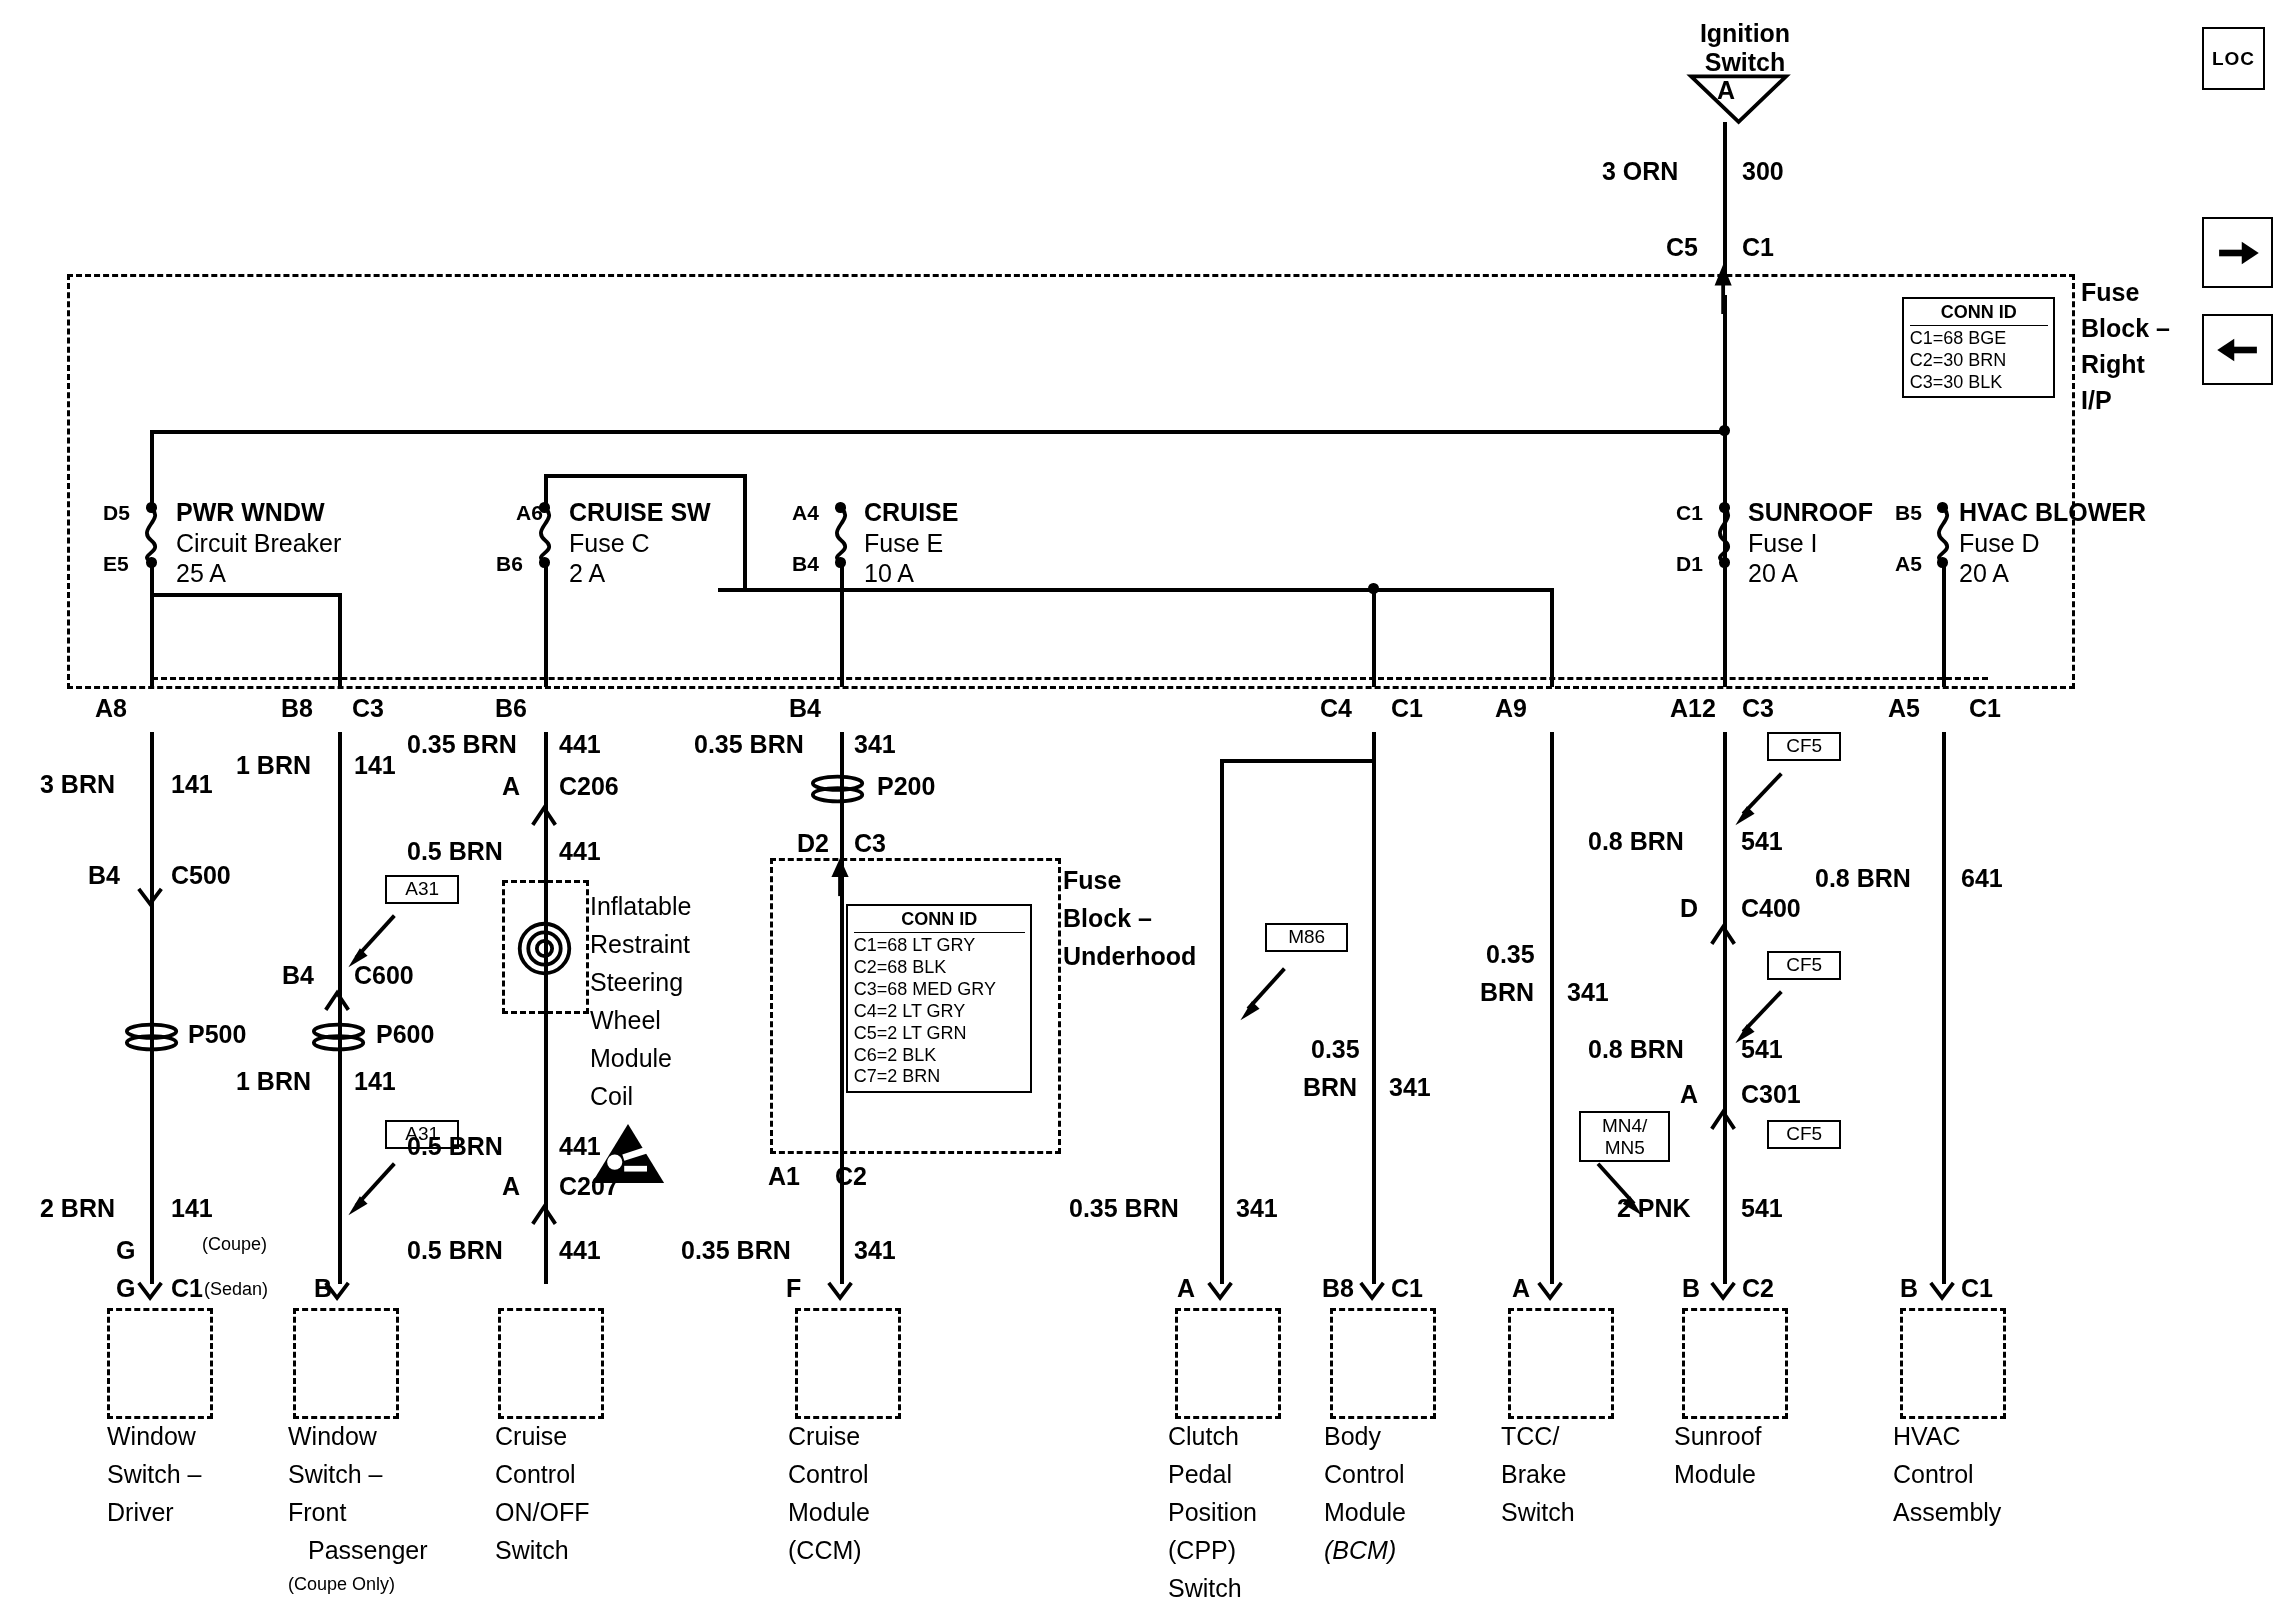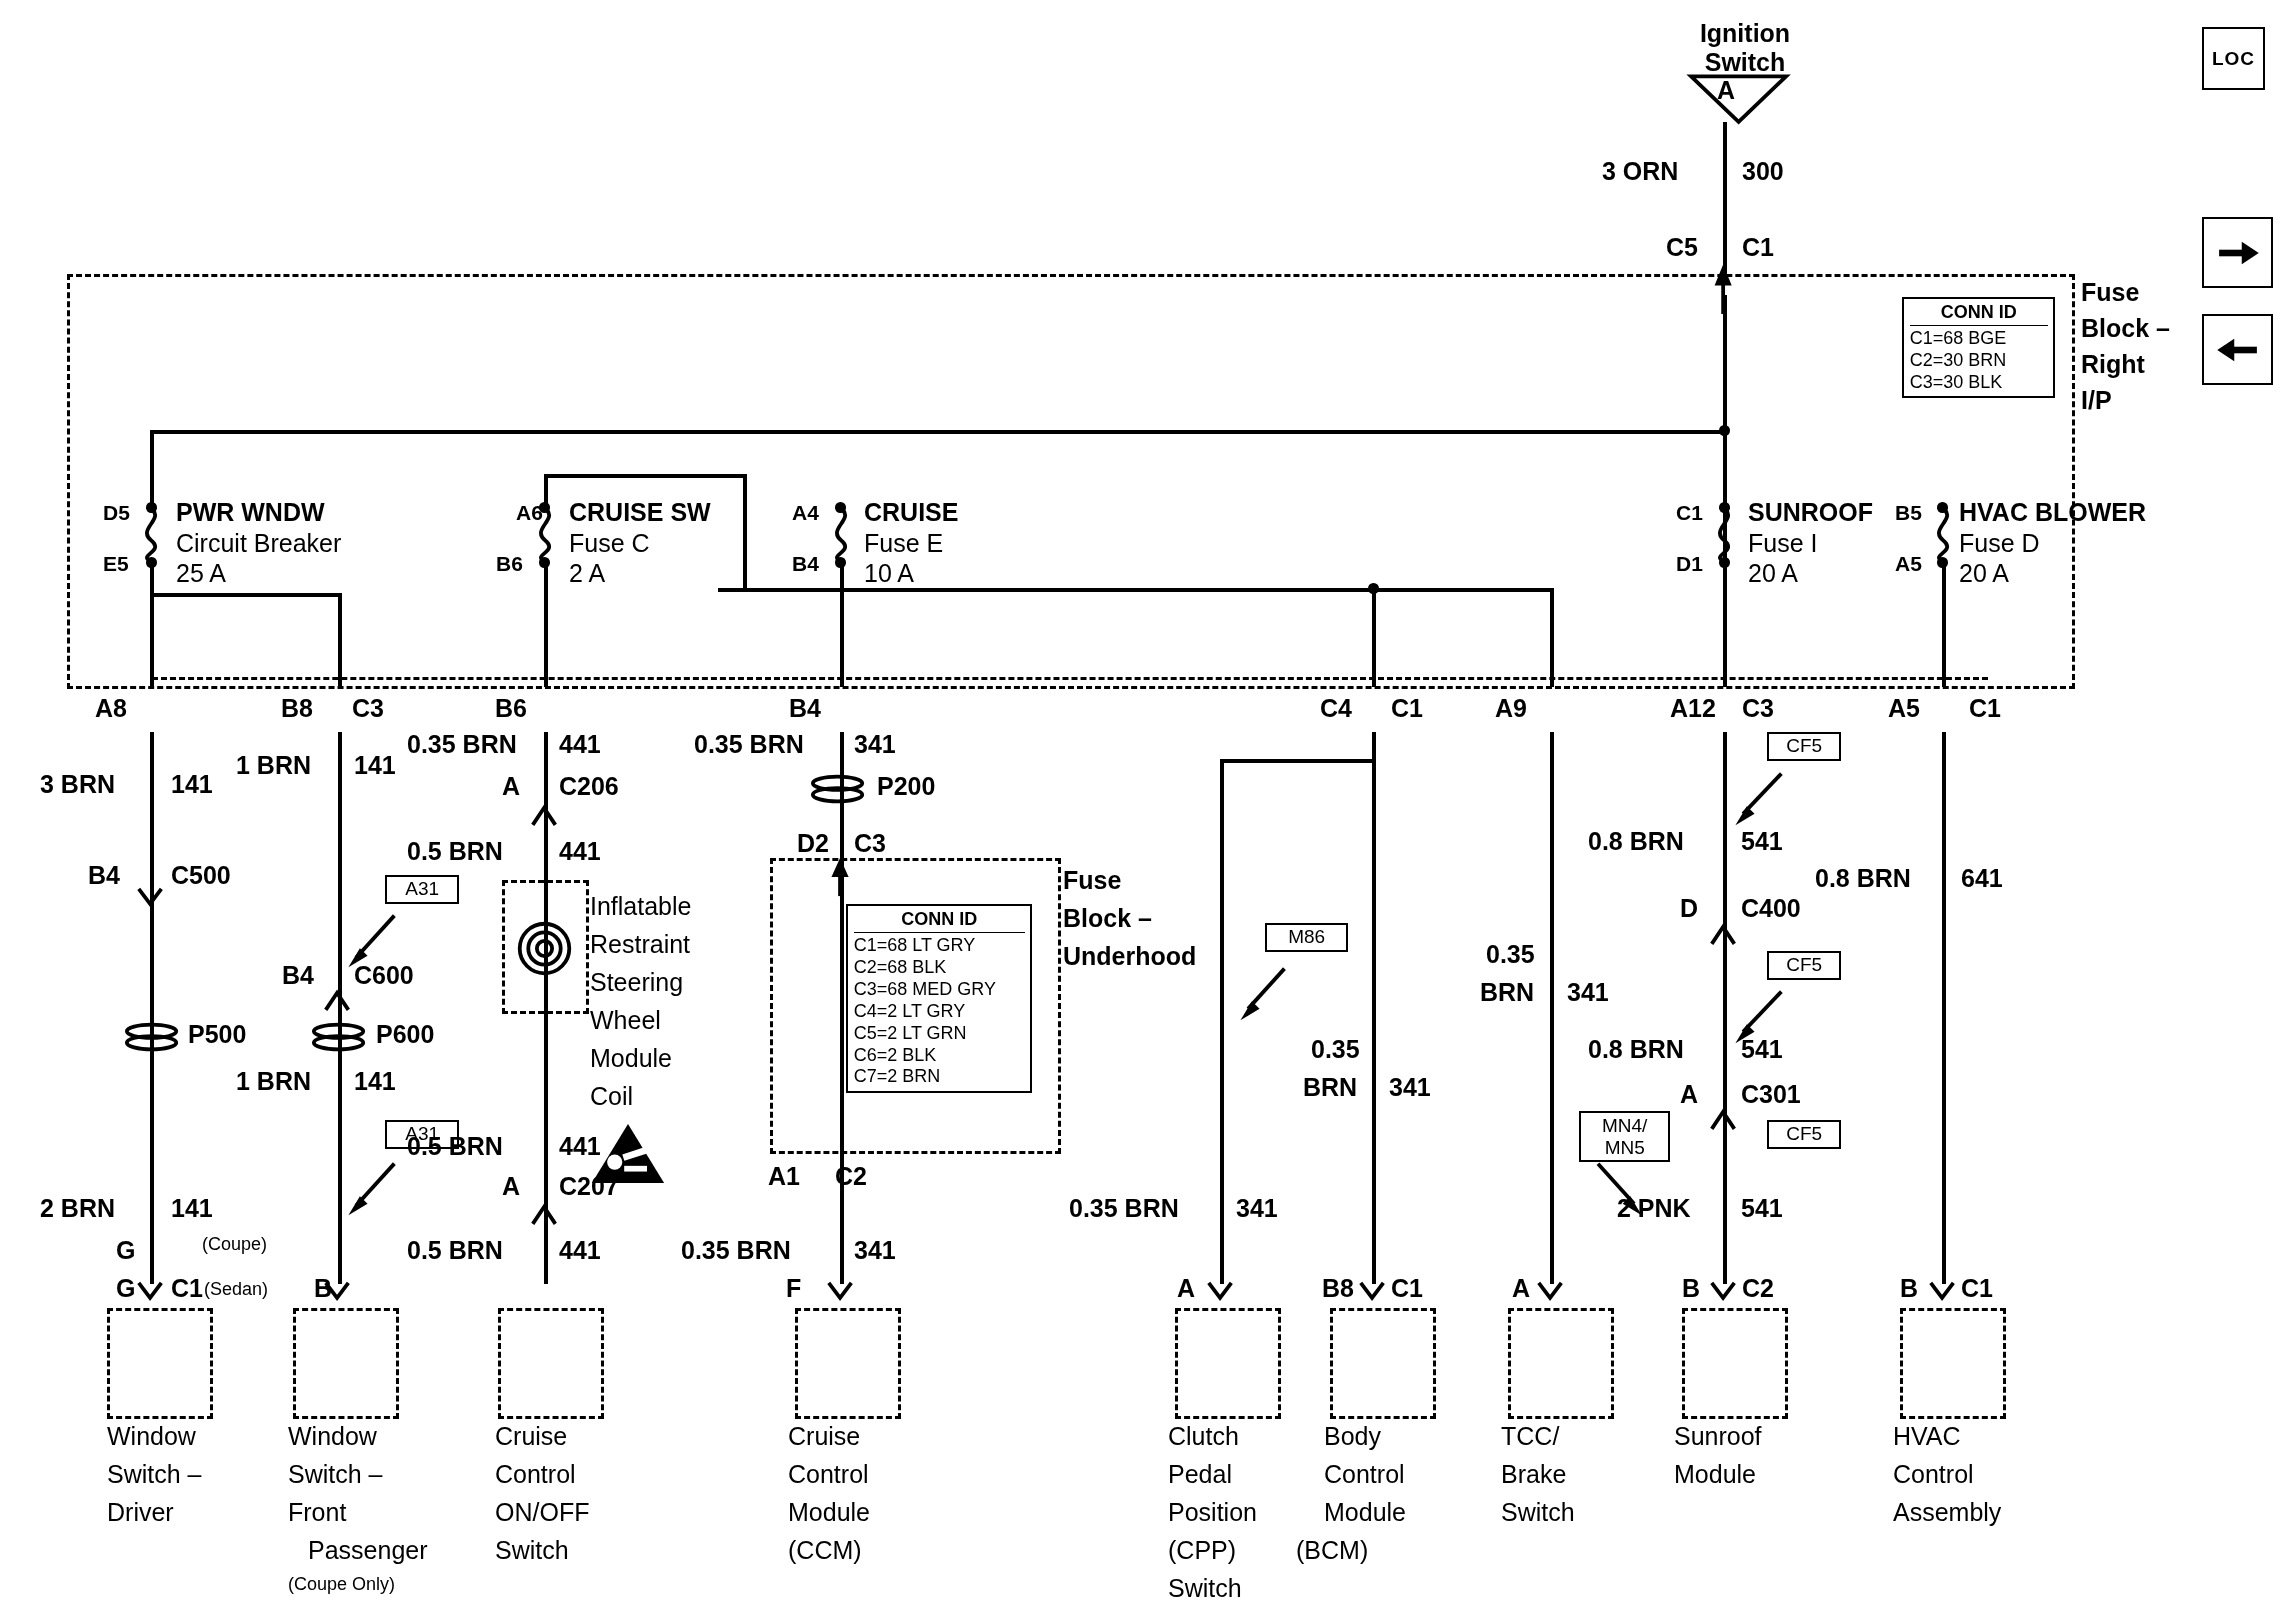--- a/index.html
+++ b/index.html
@@ -330,21 +330,21 @@
   <div class="t b" style="left:1389px;top:1073px;">341</div>
   <div class="t b" style="left:1322px;top:1274px;">B8</div>
   <div class="t b" style="left:1391px;top:1274px;">C1</div>
   <svg style="left:1357px;top:1279px;width:32px;height:28.5px;" viewBox="0 0 34 30" width="32" height="28.5">
     <polyline points="4,4 16,20 28,4" fill="none" stroke="#000" stroke-width="4"></polyline>
   </svg>
   <div class="dashbox" style="left:1330px;top:1308px;width:100px;height:105px;"></div>
   <div class="t" style="left:1324px;top:1422px;">Body</div>
   <div class="t" style="left:1324px;top:1460px;">Control</div>
   <div class="t" style="left:1324px;top:1498px;">Module</div>
-  <div class="t" style="left:1296px;top:1536px;">(BCM)</div>
+  <div class="t" style="left:1324px;top:1536px;font-style:italic;">(BCM)</div>
 
   <div class="vl4" style="left:1550px;top:732px;height:552px;"></div>
   <div class="t b" style="left:1486px;top:940px;">0.35</div>
   <div class="t b" style="left:1480px;top:978px;">BRN</div>
   <div class="t b" style="left:1567px;top:978px;">341</div>
   <div class="t b" style="left:1512px;top:1274px;">A</div>
   <svg style="left:1535px;top:1279px;width:32px;height:28.5px;" viewBox="0 0 34 30" width="32" height="28.5">
     <polyline points="4,4 16,20 28,4" fill="none" stroke="#000" stroke-width="4"></polyline>
   </svg>
   <div class="dashbox" style="left:1508px;top:1308px;width:100px;height:105px;"></div>

